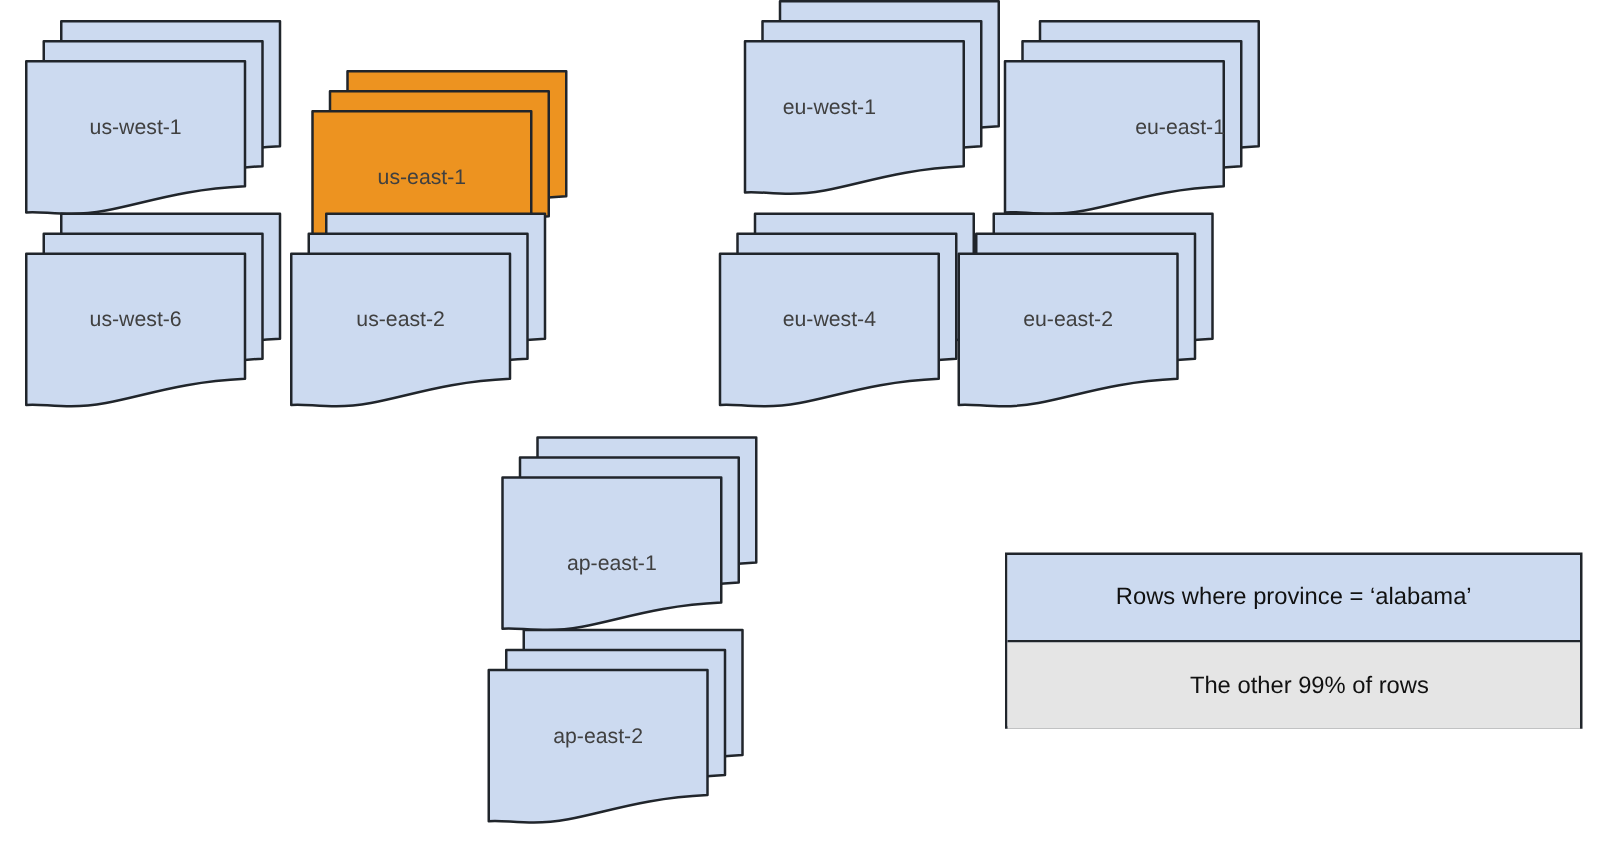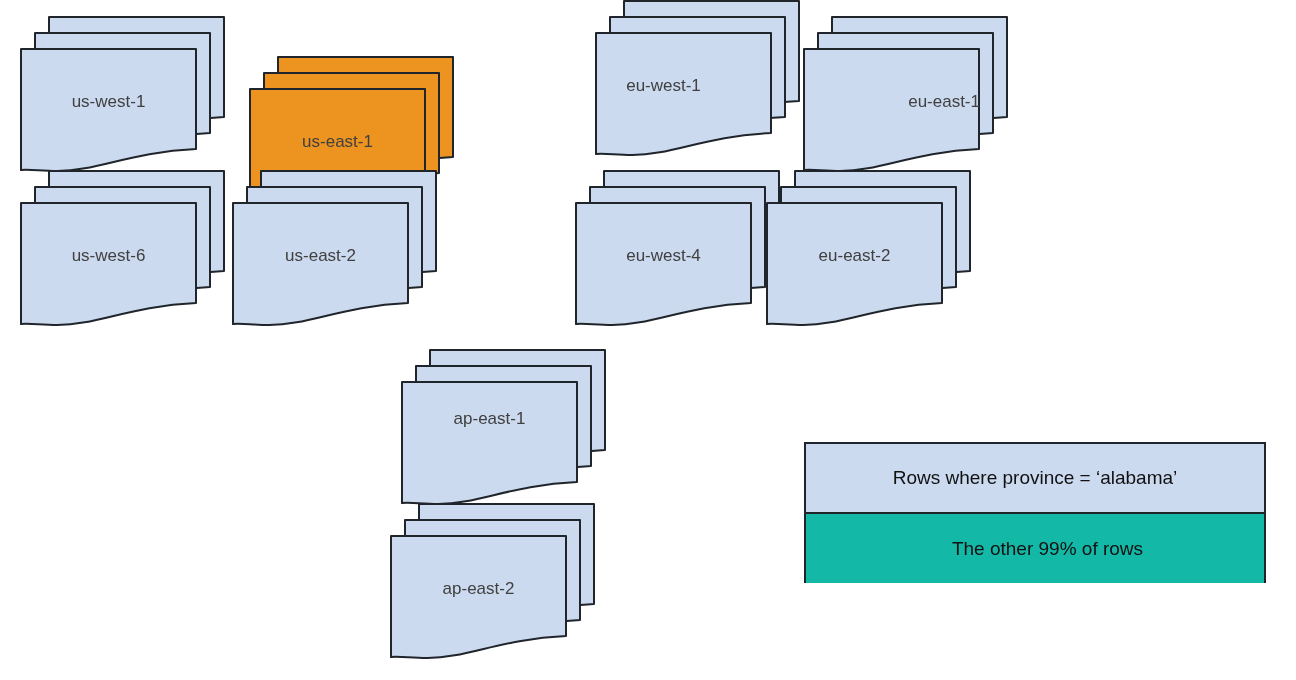--- a/index.html
+++ b/index.html
@@ -186,33 +186,33 @@
         <g transform="translate(28,0)">
           <path d="M 1,1 L 176,1 L 176,101 C 109.74,104 77.88,123 37.17,123 C 21.24,123 8.85,121 1,122 Z" fill="#ccdaf0" stroke="#20252b" stroke-width="2" stroke-linejoin="round"></path>
         </g>
         <g transform="translate(14,16)">
           <path d="M 1,1 L 176,1 L 176,101 C 109.74,104 77.88,123 37.17,123 C 21.24,123 8.85,121 1,122 Z" fill="#ccdaf0" stroke="#20252b" stroke-width="2" stroke-linejoin="round"></path>
         </g>
         <g transform="translate(0,32)">
           <path d="M 1,1 L 176,1 L 176,101 C 109.74,104 77.88,123 37.17,123 C 21.24,123 8.85,121 1,122 Z" fill="#ccdaf0" stroke="#20252b" stroke-width="2" stroke-linejoin="round"></path>
         </g>
       </svg>
-      <div class="doc-label" style="top: 60px; text-align: center;">ap-east-1</div>
+      <div class="doc-label" style="top: 92px; text-align: center;">ap-east-1</div>
     </div>
     <div class="doc-stack" style="left: 390px; top: 503px;">
       <svg width="205" height="157" viewBox="0 0 205 157">
         <g transform="translate(28,0)">
           <path d="M 1,1 L 176,1 L 176,101 C 109.74,104 77.88,123 37.17,123 C 21.24,123 8.85,121 1,122 Z" fill="#ccdaf0" stroke="#20252b" stroke-width="2" stroke-linejoin="round"></path>
         </g>
         <g transform="translate(14,16)">
           <path d="M 1,1 L 176,1 L 176,101 C 109.74,104 77.88,123 37.17,123 C 21.24,123 8.85,121 1,122 Z" fill="#ccdaf0" stroke="#20252b" stroke-width="2" stroke-linejoin="round"></path>
         </g>
         <g transform="translate(0,32)">
           <path d="M 1,1 L 176,1 L 176,101 C 109.74,104 77.88,123 37.17,123 C 21.24,123 8.85,121 1,122 Z" fill="#ccdaf0" stroke="#20252b" stroke-width="2" stroke-linejoin="round"></path>
         </g>
       </svg>
       <div class="doc-label" style="top: 76px;">ap-east-2</div>
     </div>
     <div class="legend" style="left: 804px; top: 442px; width: 462px; height: 141px;">
       <div class="legend-row blue" style="background: rgb(204, 218, 240);">Rows where province = ‘alabama’</div>
-      <div class="legend-row orange" style="background: #14b8a6; padding-left: 25px;">The other 99% of rows</div>
+      <div class="legend-row orange" style="background: #e5e5e5; padding-left: 25px;">The other 99% of rows</div>
     </div>
   </div>
 
 </body></html>

